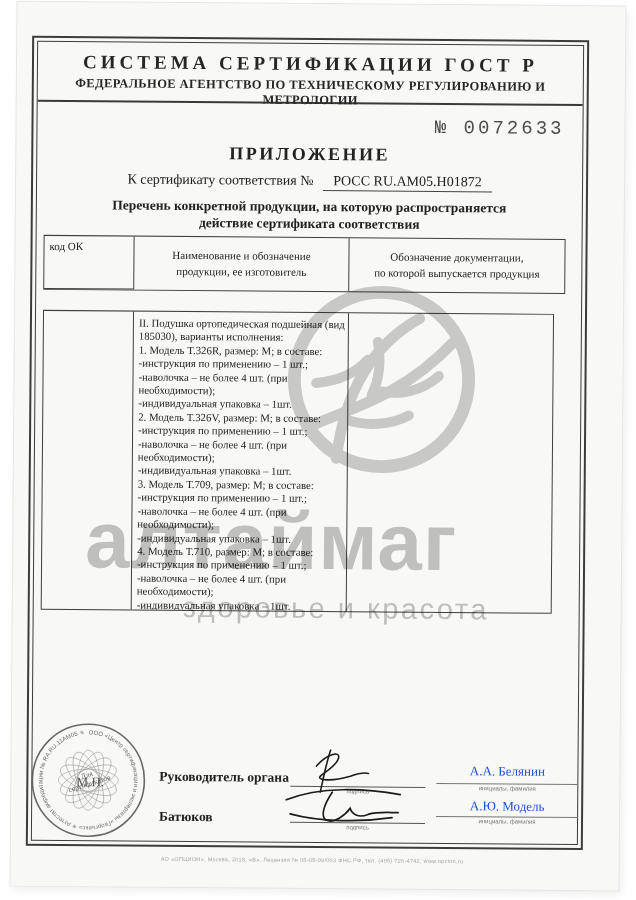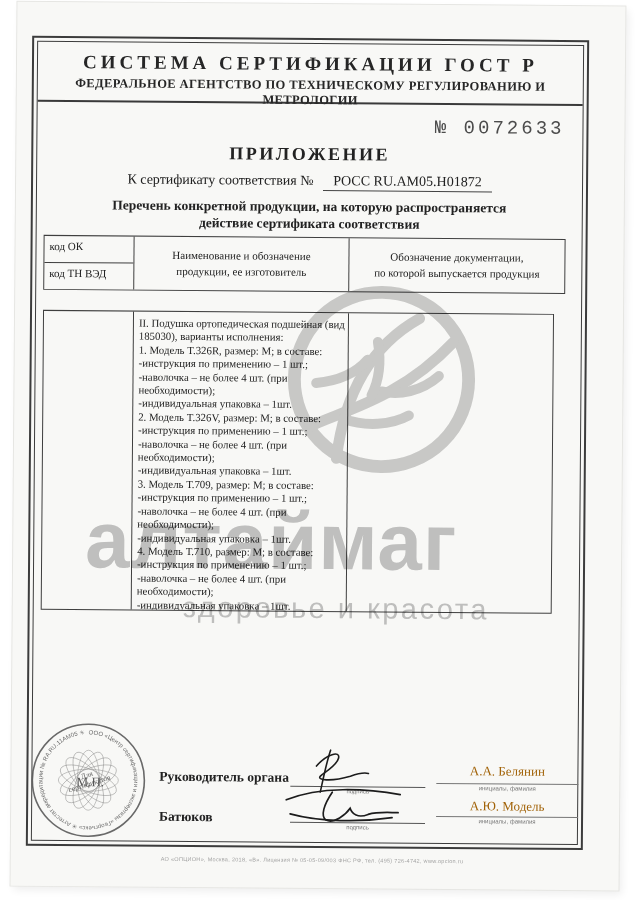--- a/index.html
+++ b/index.html
@@ -42,21 +42,21 @@
   .wm-brand{position:absolute;left:72px;top:492px;font-family:"Liberation Sans", sans-serif;
             font-weight:bold;font-size:80px;letter-spacing:1px;color:#c2c2c2;opacity:.95;}
   .wm-tag{position:absolute;left:170px;top:588px;font-family:"Liberation Sans", sans-serif;
           font-size:29px;letter-spacing:2.5px;color:#c4c4c4;}
   
   .role{position:absolute;left:131px;font-size:13.5px;font-weight:bold;color:#222;}
   .sig-line{position:absolute;left:262px;width:135px;border-top:1px solid #555;}
   .sig-label{position:absolute;left:262px;width:135px;text-align:center;font-size:6px;color:#777;
              font-family:"Liberation Sans", sans-serif;}
   .name-box{position:absolute;left:408px;width:142px;text-align:center;}
-  .name-text{font-size:13px;color:#a16207;}
+  .name-text{font-size:13px;color:#1d4ed8;}
   .name-line{position:absolute;left:408px;width:142px;border-top:1px solid #777;}
   .name-label{position:absolute;left:408px;width:142px;text-align:center;font-size:6px;color:#777;
               font-family:"Liberation Sans", sans-serif;}
   .sig-svg{position:absolute;pointer-events:none;}
   .stamp{position:absolute;left:17px;top:718px;width:120px;height:120px;opacity:.88;}
   .footer-note{position:absolute;left:150px;top:853px;width:450px;font-family:"Liberation Sans", sans-serif;
                font-size:5.5px;color:#a3a3a3;letter-spacing:.3px;}
 </style>
 </head>
 <body>
@@ -79,21 +79,20 @@
       <span>К сертификату соответствия №</span>
       <span class="val">РОСС RU.AM05.H01872</span>
     </div>
 
     <div class="subtitle sub1">Перечень конкретной продукции,  на которую распространяется</div>
     <div class="subtitle sub2">действие сертификата соответствия</div>
 
     <div class="hdr-table">
       <div class="hdr-c code-col">
         <div class="code-cell top">код ОК</div>
-        <div class="code-cell">код ТН ВЭД</div>
       </div>
       <div class="hdr-c center-cell">
         <div>Наименование и обозначение</div>
         <div>продукции, ее изготовитель</div>
       </div>
       <div class="hdr-c center-cell">
         <div>Обозначение документации,</div>
         <div>по которой выпускается продукция</div>
       </div>
     </div>

